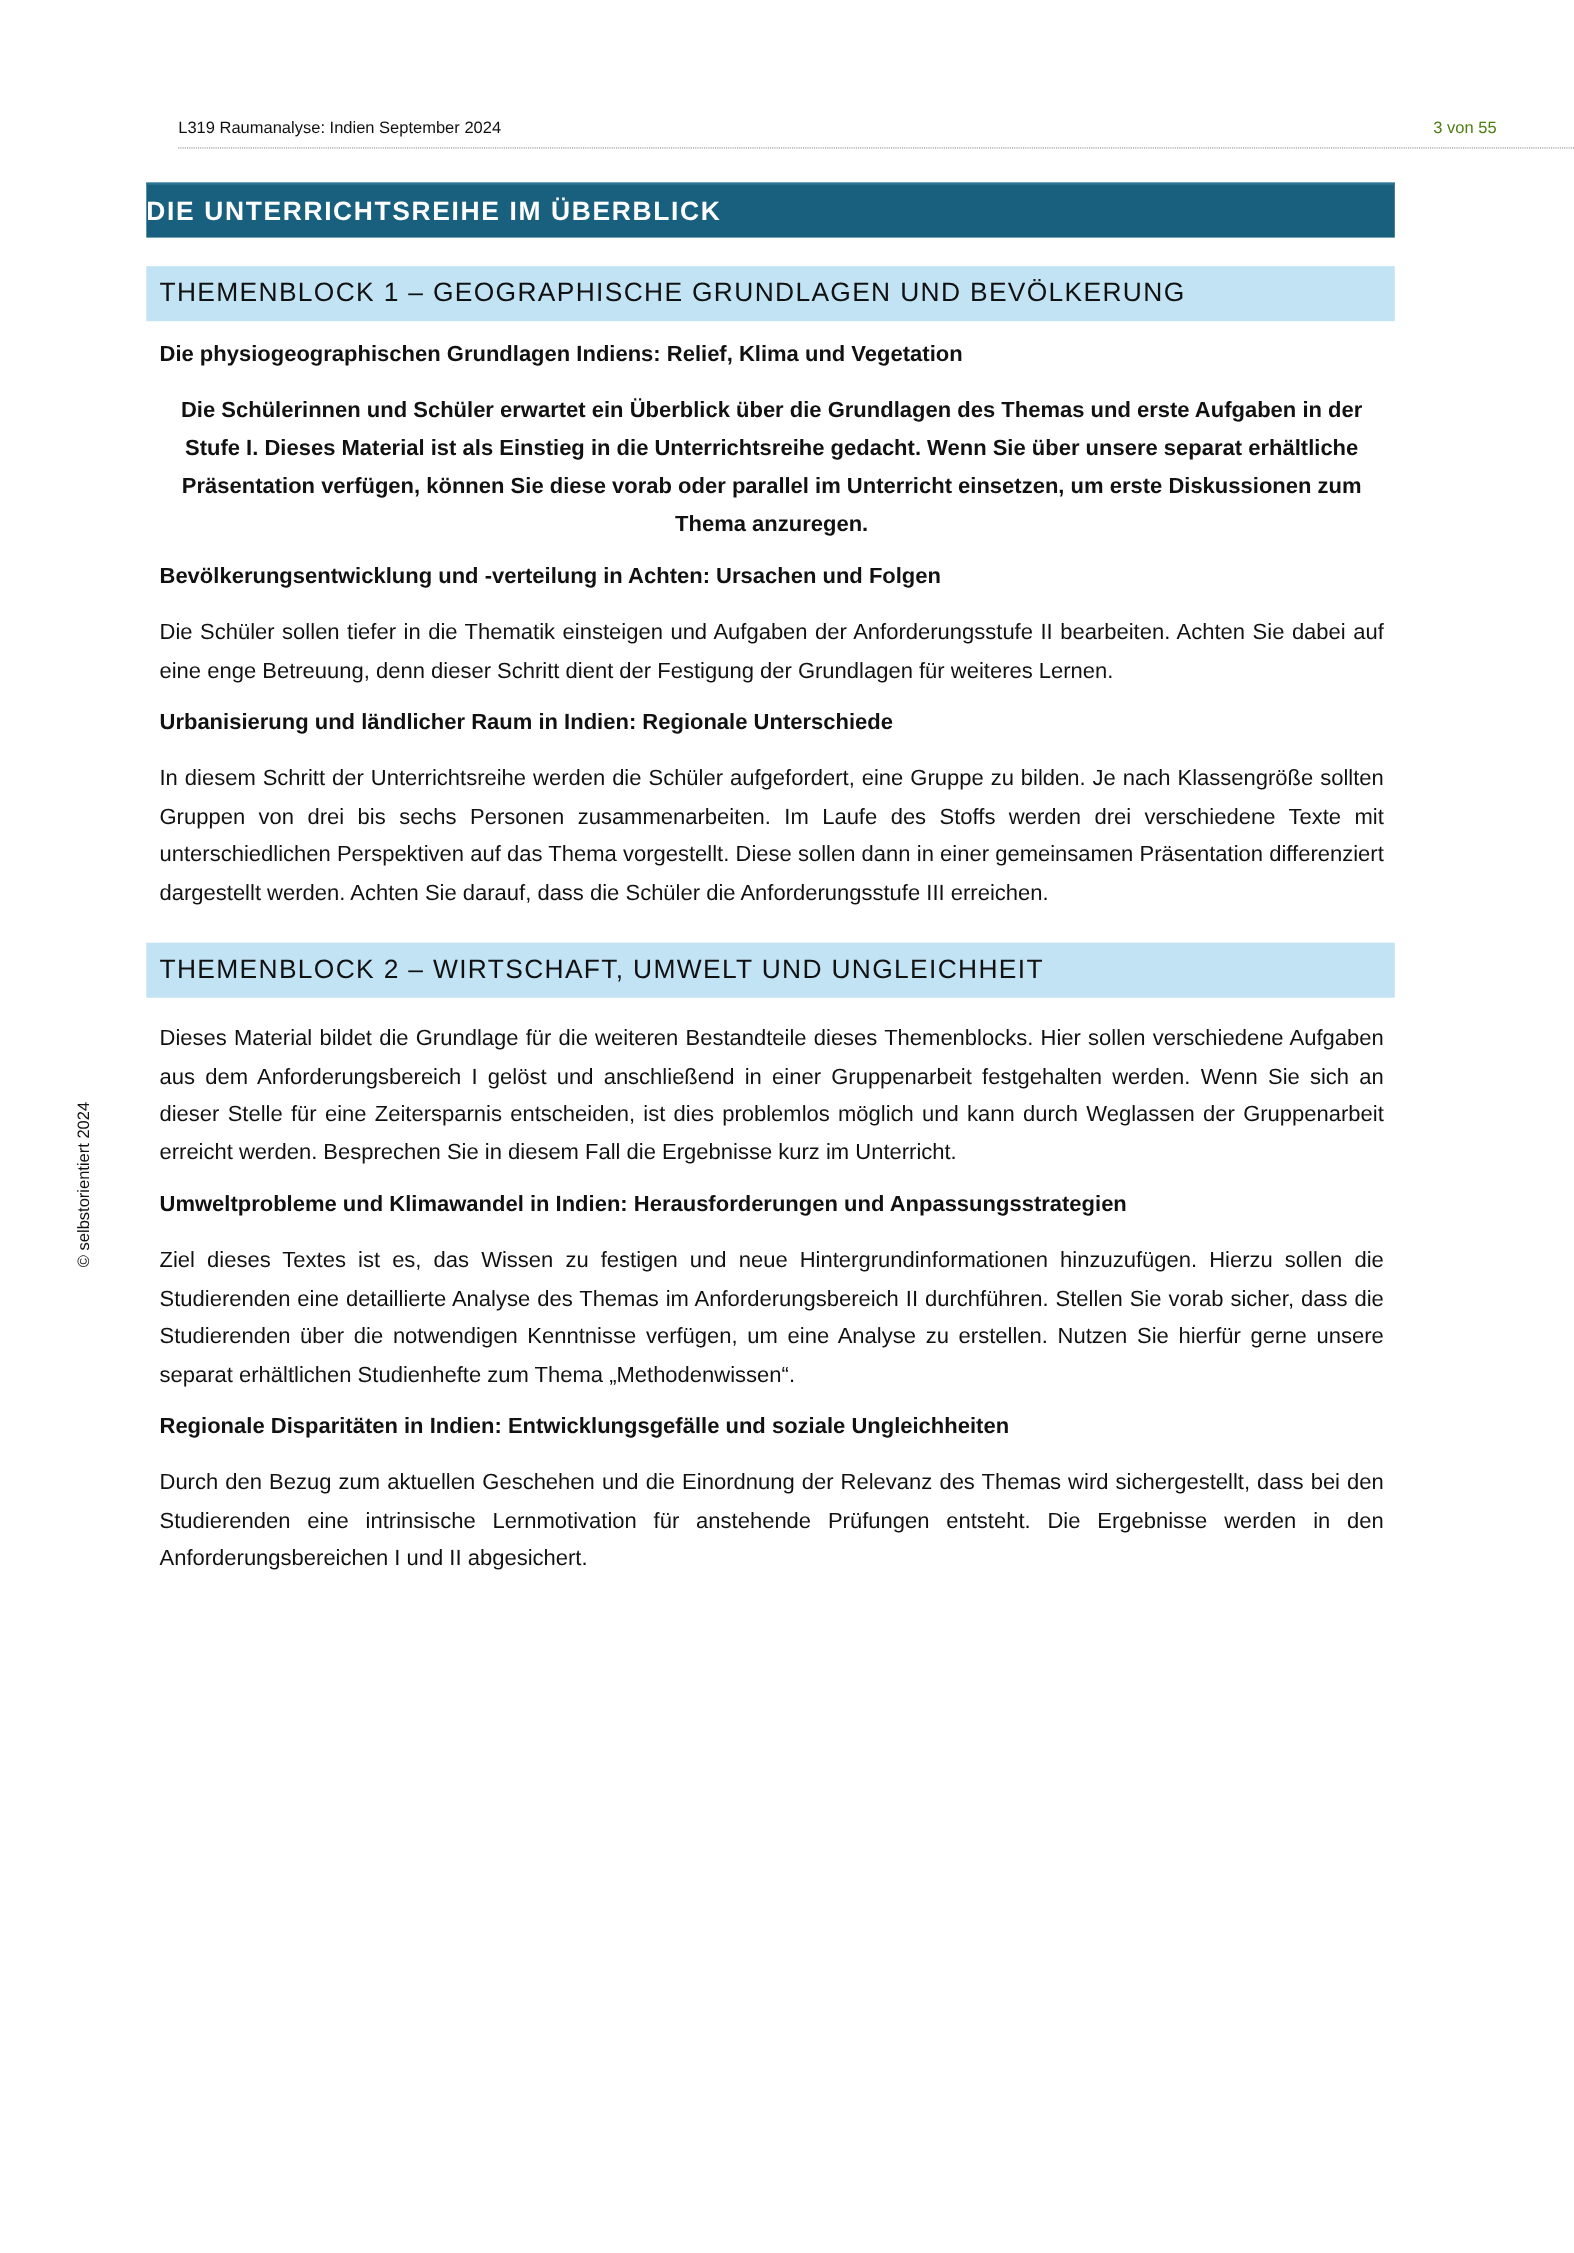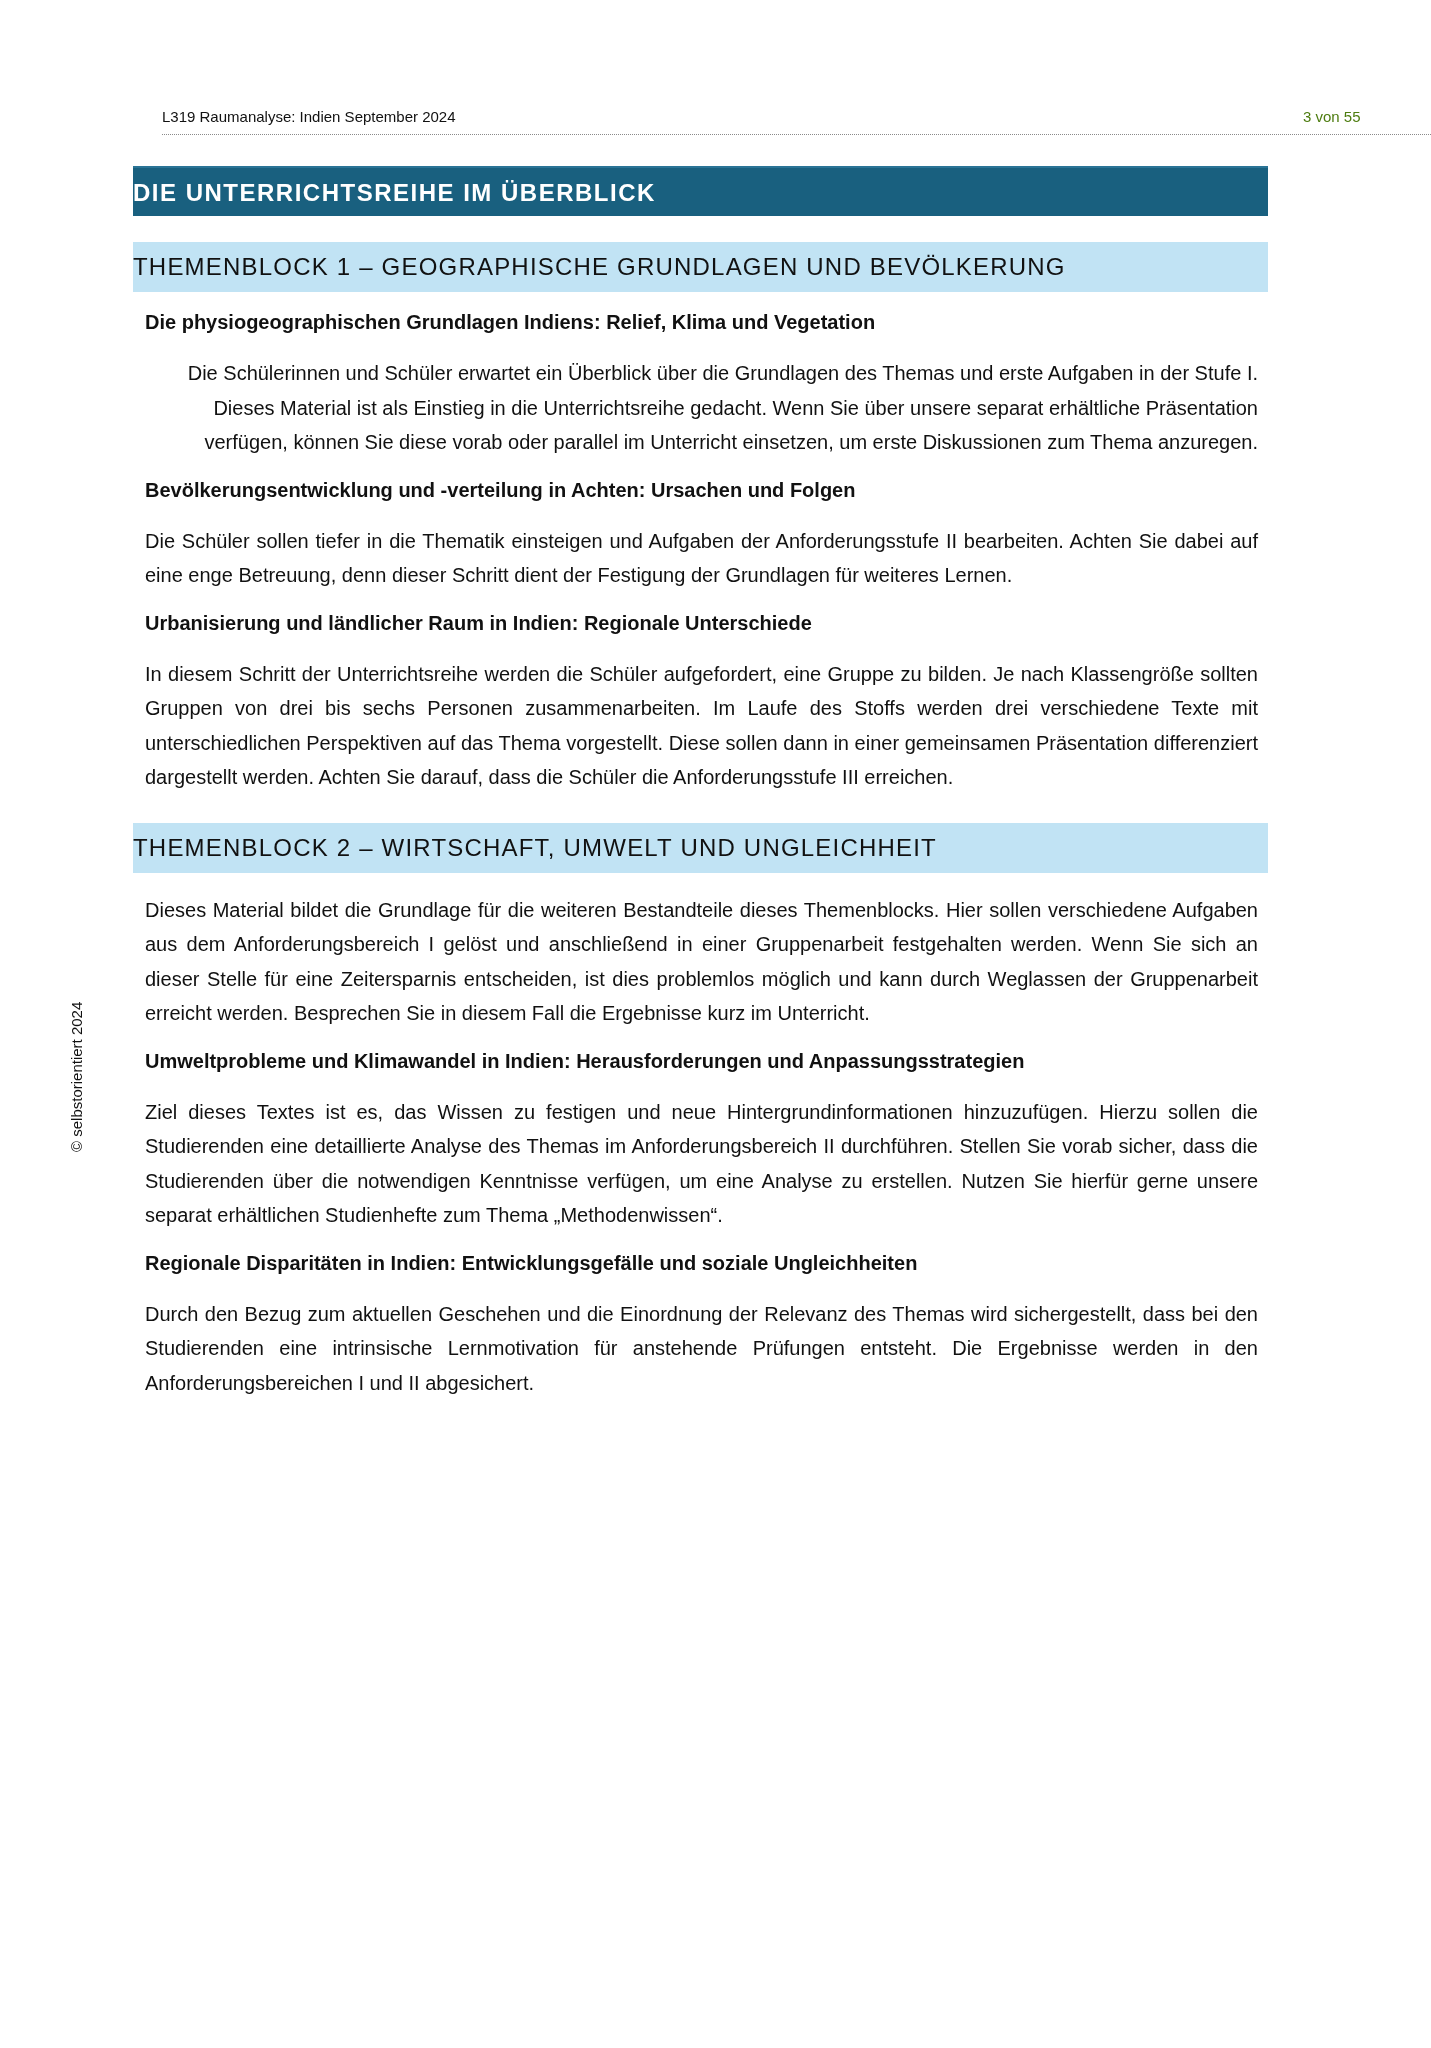--- a/index.html
+++ b/index.html
@@ -3,25 +3,25 @@
   <meta charset="utf-8">
   <style>
     html, body { margin: 0; padding: 0; background: #ffffff; }
     body { width: 1431px; height: 2048px; position: relative; overflow: hidden; font-family: "Liberation Sans", sans-serif; color: #111; }
     .page-header { position: absolute; left: 145px; top: 108px; width: 1285px; height: 26px; border-bottom: 1px dotted #8a8a8a; margin-left: 17px; }
     .page-header .doc-title { position: absolute; left: 0; top: 0; font-size: 15px; color: #111; }
     .page-header .page-num { position: absolute; left: 1141px; top: 0; font-size: 15px; color: #4d7c0f; }
     .side-copyright { position: absolute; left: 68px; top: 1152px; transform: rotate(-90deg); transform-origin: left top; font-size: 15px; white-space: nowrap; color: #111; }
     .content { position: absolute; left: 133px; top: 166px; width: 1135px; }
     .main-heading { background: #19607f; color: #ffffff; font-weight: bold; font-size: 24px; letter-spacing: 1.5px; height: 50px; line-height: 50px; border-top: 2px solid #2a7496; box-sizing: border-box; }
-    .block-heading { background: #c1e3f4; color: #111; font-size: 24px; letter-spacing: 1.2px; height: 50px; line-height: 50px; box-sizing: border-box; margin-top: 26px; }
+    .block-heading { background: #c1e3f4; color: #111; font-size: 24px; letter-spacing: 1.2px; height: 50px; line-height: 50px; padding-left: 12px; box-sizing: border-box; margin-top: 26px; }
     .section { padding-left: 12px; padding-right: 10px; }
     .sub-title { font-weight: bold; font-size: 20px; margin-top: 16px; line-height: 28px; }
     .para { font-size: 20px; line-height: 34.5px; margin-top: 20px; text-align: justify; }
-    .para.left { text-align: right; }
+    .para.left { text-align: center; font-weight: bold; }
     .block-2 { margin-top: 28px; }
   </style>
 </head>
 <body>
 
 <div class="page-header">
   <span class="doc-title">L319 Raumanalyse: Indien September 2024</span>
   <span class="page-num">3 von 55</span>
 </div>
 

